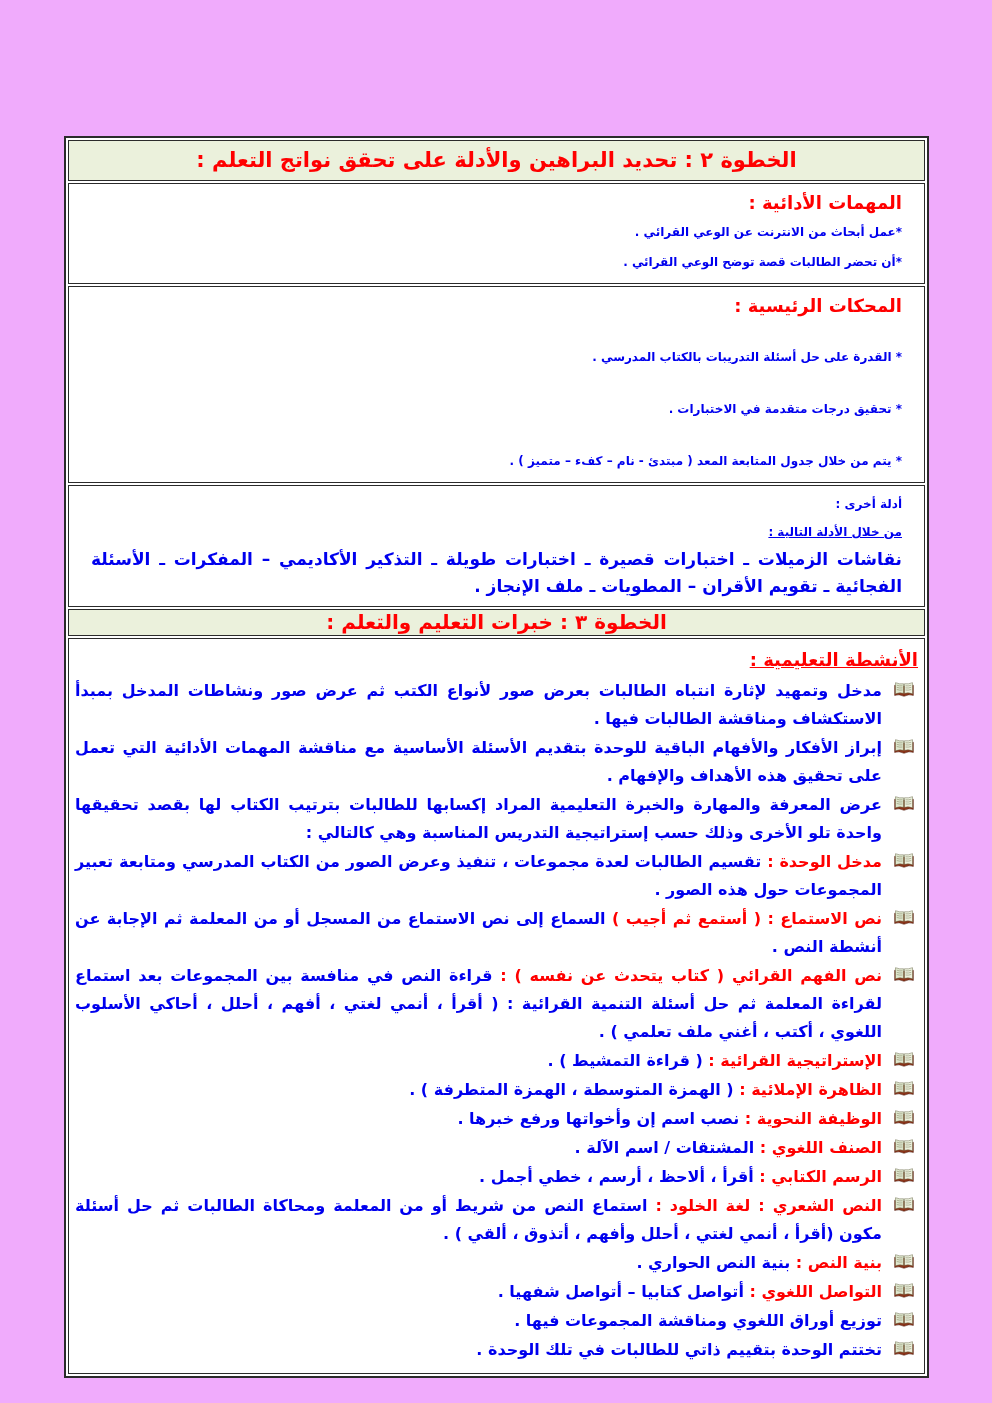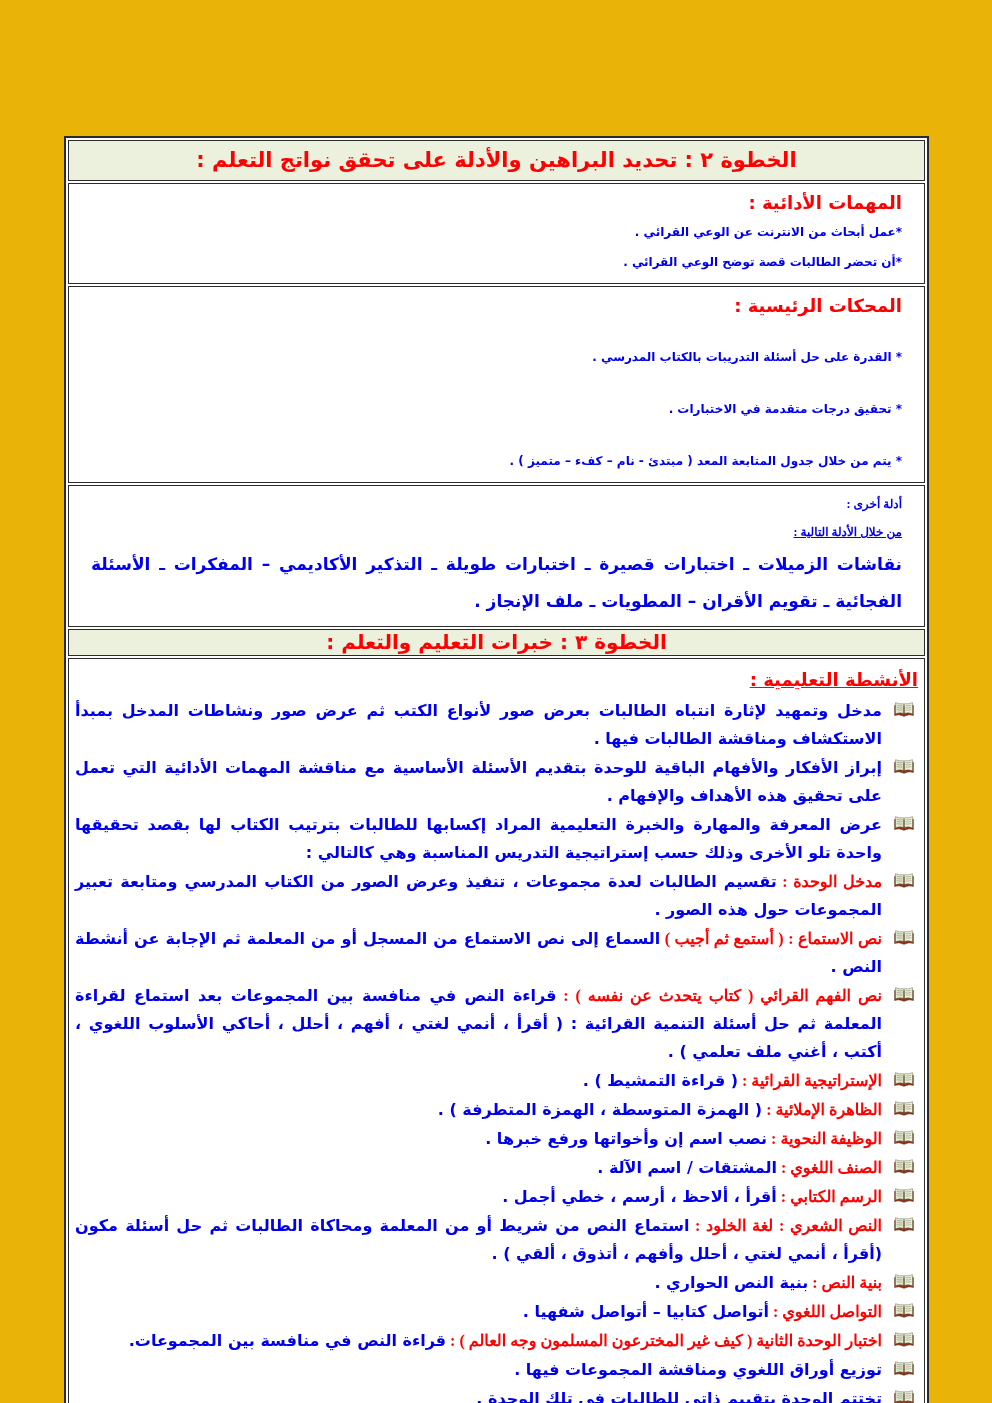--- a/index.html
+++ b/index.html
@@ -1,19 +1,19 @@
 <!DOCTYPE html>
 <html lang="ar" dir="rtl"><head>
 <meta charset="utf-8">
 <style>
   html,body{margin:0;padding:0;background:#ffffff;}
   .page{
     position:relative;
     width:992px;height:1403px;
-    background:#eab308;
+    background:#f0abfc;
     font-family:"DejaVu Sans", sans-serif;
     font-weight:bold;
     direction:rtl;
     overflow:hidden;
   }
   .tbl{
     position:absolute;top:136px;right:63px;width:865px;
     box-sizing:border-box;
     border:2px solid #2b2b2b;
     padding:2px;
@@ -29,29 +29,29 @@
   .hdr{
     background:#EBF1DC;
     color:#FF0000;
     text-align:center;
     font-size:21px;
     line-height:27px;
     padding:6px 4px;
   }
   .hdr2{font-size:20px;line-height:25px;padding:0;}
   .sec{padding:4px 22px 6px;}
-  .red{color:#FF0000;font-family:Liberation Serif, serif;}
+  .red{color:#FF0000;}
   .u{text-decoration:underline;}
   .sec-heading{color:#FF0000;font-size:18px;line-height:29px;}
   .line{font-size:12px;line-height:30px;color:#0000EE;}
   .criteria .line{margin-top:22px;}
   .criteria .line:first-of-type{margin-top:2px;}
   .evidence .line{line-height:28px;}
   .evidence .body{
-    font-size:17px;line-height:37px;color:#0000EE;
+    font-size:17px;line-height:27px;color:#0000EE;
     text-align:justify;
   }
   .acts{padding:6px 6px 8px;}
   .acts .sec-heading{margin-bottom:3px;}
   .acts ul{list-style:none;margin:0;padding:0;}
   .acts li{
     position:relative;
     padding-right:36px;
     font-size:16px;
     line-height:28px;
@@ -149,23 +149,20 @@
               <use href="#bk"></use>
             </svg><span class="red">النص الشعري : لغة الخلود : </span><span>استماع النص من شريط أو من المعلمة ومحاكاة الطالبات ثم حل أسئلة مكون (أقرأ ، أنمي لغتي ، أحلل وأفهم ، أتذوق ، ألقي ) .</span></li>
         <li><svg class="book" width="22" height="17">
               <use href="#bk"></use>
             </svg><span class="red">بنية النص : </span><span>بنية النص الحواري  .</span></li>
         <li><svg class="book" width="22" height="17">
               <use href="#bk"></use>
             </svg><span class="red">التواصل اللغوي : </span><span>أتواصل كتابيا – أتواصل شفهيا .</span></li>
         <li><svg class="book" width="22" height="17">
               <use href="#bk"></use>
-            </svg><span class="red">اختبار الوحدة الثانية ( كيف غير المخترعون المسلمون وجه العالم ) : </span><span>قراءة النص في منافسة بين المجموعات.</span></li>
-        <li><svg class="book" width="22" height="17">
-              <use href="#bk"></use>
             </svg><span class="red"></span><span>توزيع أوراق اللغوي ومناقشة المجموعات فيها .</span></li>
         <li><svg class="book" width="22" height="17">
               <use href="#bk"></use>
             </svg><span class="red"></span><span>تختتم الوحدة بتقييم ذاتي للطالبات في تلك الوحدة .</span></li>
       </ul>
     </div>
 
   </div>
 </div>
 

